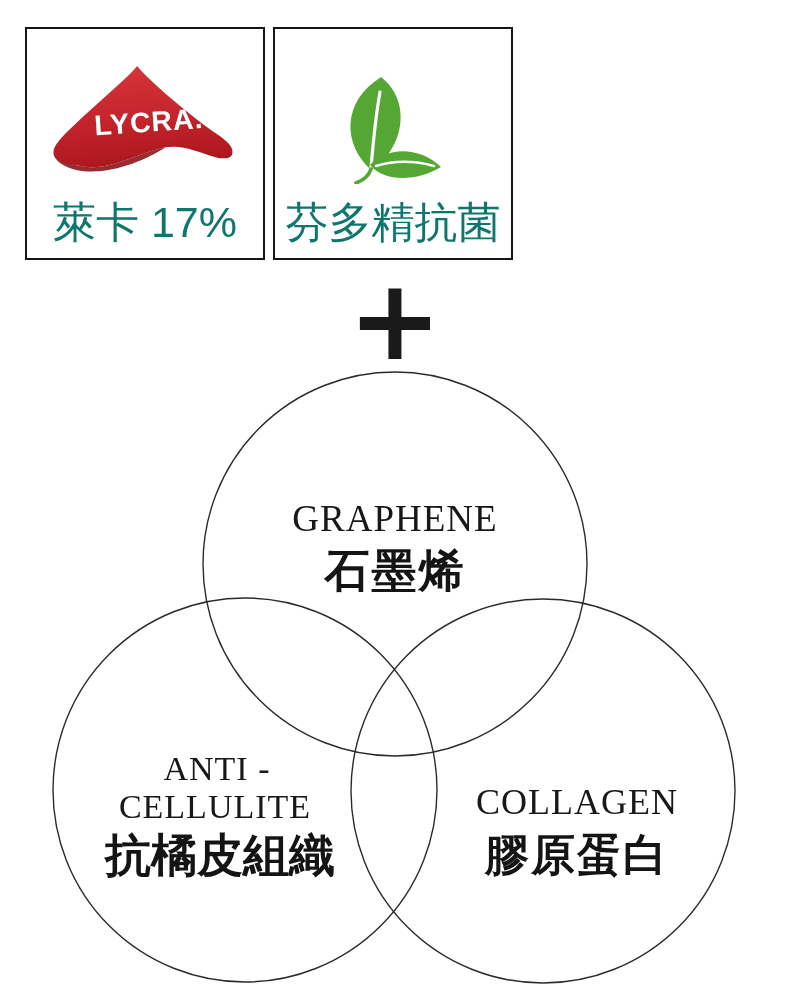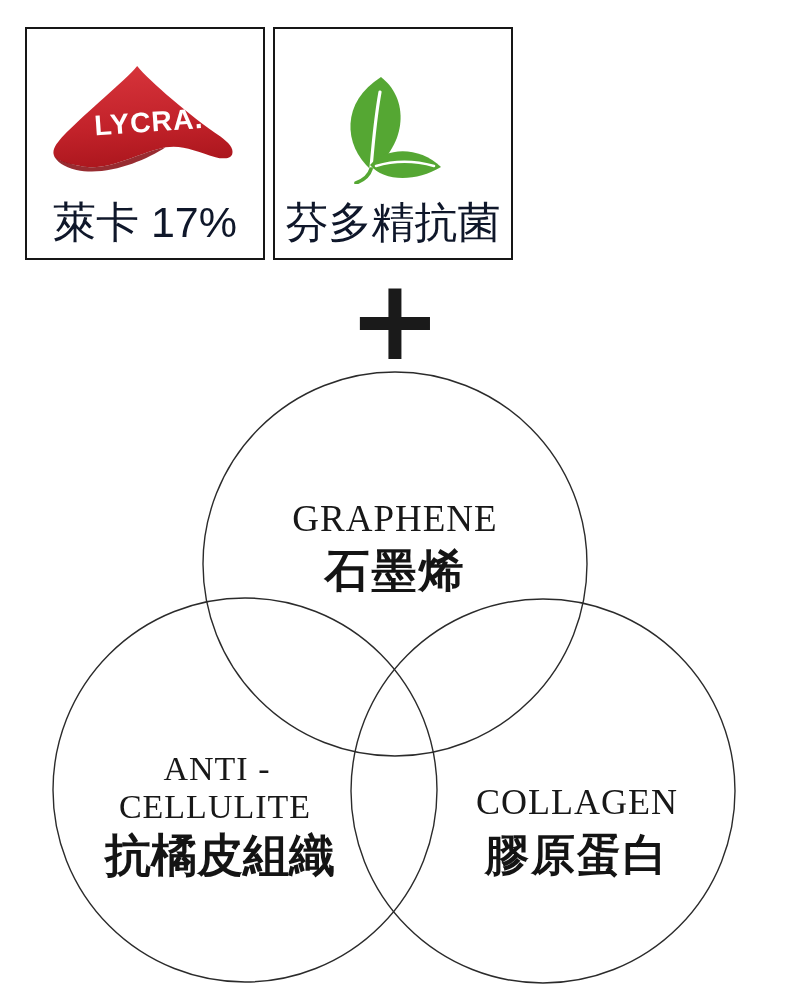--- a/index.html
+++ b/index.html
@@ -11,21 +11,21 @@
   .feature-row{position:absolute;left:25px;top:27px;display:flex;gap:8px;}
   .feature-box{
     box-sizing:border-box;width:240px;height:233px;border:2px solid #161616;
     background:#fff;display:flex;flex-direction:column;align-items:center;
     justify-content:space-between;
   }
   .feature-box.lycra{padding:30px 0 14px;}
   .feature-box.uv{padding:20px 0 14px;}
   .feature-box.leaf{padding:41px 0 14px;}
   .feature-label{
-    font-size:43px;line-height:1;color:#0f172a;font-weight:500;
+    font-size:43px;line-height:1;color:#0f766e;font-weight:500;
     letter-spacing:0px;white-space:nowrap;
   }
   .lycra-wordmark{
     font-family:"Liberation Sans","DejaVu Sans",sans-serif;
     font-weight:700;font-size:29px;letter-spacing:1px;fill:#ffffff;
   }
   .uv-word{
     font-family:"Liberation Sans","DejaVu Sans",sans-serif;
     font-weight:700;font-size:58px;letter-spacing:2px;fill:#ffffff;
   }

